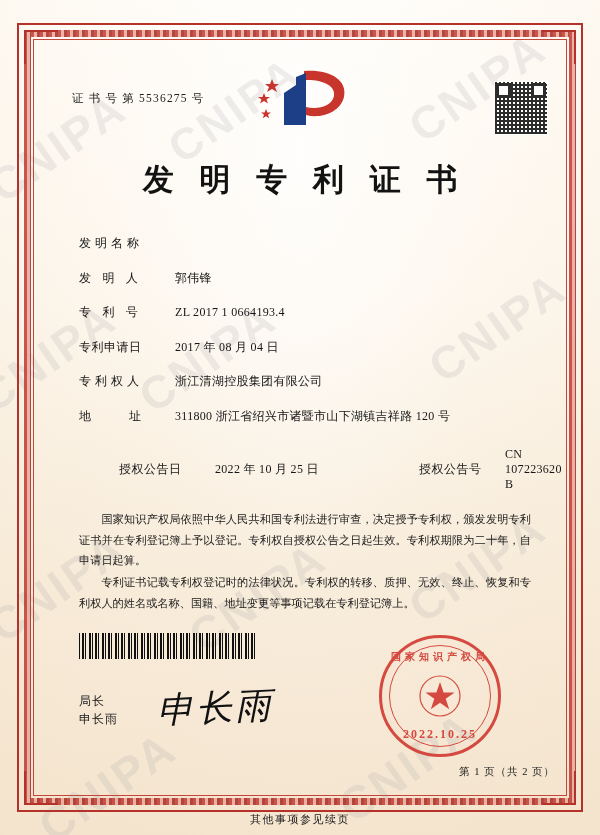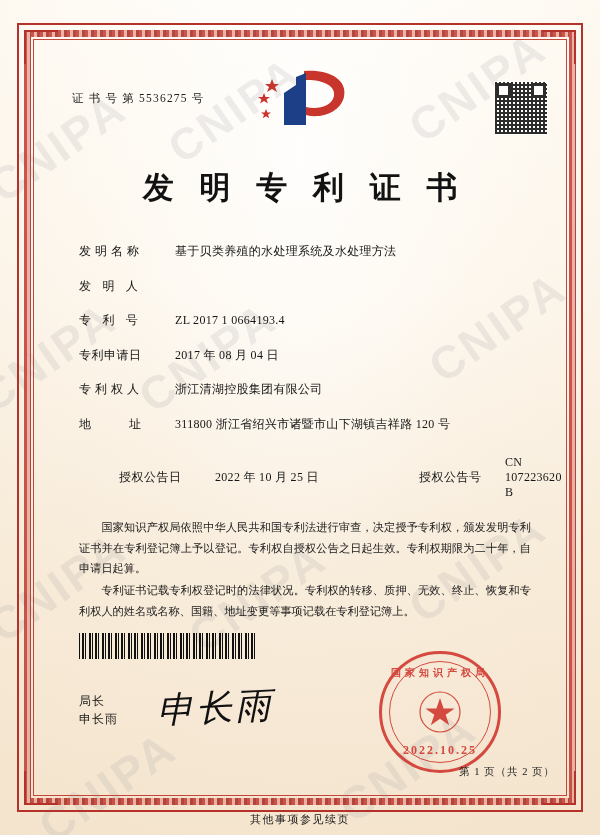--- a/index.html
+++ b/index.html
@@ -138,21 +138,21 @@
     height: 72px;
   }
 
   
   .title {
     text-align: center;
     font-size: 31px;
     letter-spacing: 9px;
     font-weight: 700;
     color: #121212;
-    margin-top: 12px;
+    margin-top: 4px;
     font-family: "Liberation Serif", serif;
     text-indent: 9px;
   }
 
   
   .fields {
     margin-top: 34px;
     padding-left: 34px;
     padding-right: 20px;
   }
@@ -226,21 +226,21 @@
     color: #111;
     letter-spacing: 3px;
     transform: rotate(-3deg);
     white-space: nowrap;
   }
 
   
   .seal {
     position: absolute;
     right: 54px;
-    bottom: 12px;
+    bottom: 28px;
     width: 122px;
     height: 122px;
     border-radius: 50%;
     border: 3.5px solid #d0342c;
     box-sizing: border-box;
     opacity: 0.88;
     background: radial-gradient(circle at 50% 50%, rgba(255,255,255,0) 55%, rgba(208,52,44,0.06) 100%);
     font-family: Liberation Serif, serif;
   }
   .seal-inner {
@@ -332,24 +332,24 @@
       </div>
 
       <div class="qr"></div>
     </div>
 
     <div class="title">发 明 专 利 证 书</div>
 
     <div class="fields">
       <div class="frow">
         <div class="flabel">发 明 名 称</div>
-        <div class="fvalue">基于贝类养殖的水处理系统及水处理方法</div>
       </div>
       <div class="frow">
         <div class="flabel sp4">发 明 人</div>
+        <div class="fvalue">郭伟锋</div>
       </div>
       <div class="frow">
         <div class="flabel sp4">专 利 号</div>
         <div class="fvalue">ZL 2017 1 0664193.4</div>
       </div>
       <div class="frow">
         <div class="flabel">专利申请日</div>
         <div class="fvalue">2017 年 08 月 04 日</div>
       </div>
       <div class="frow">

